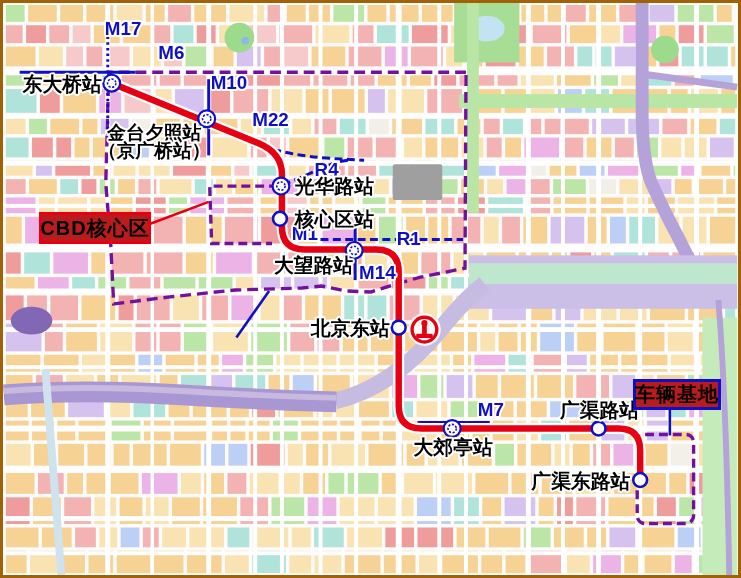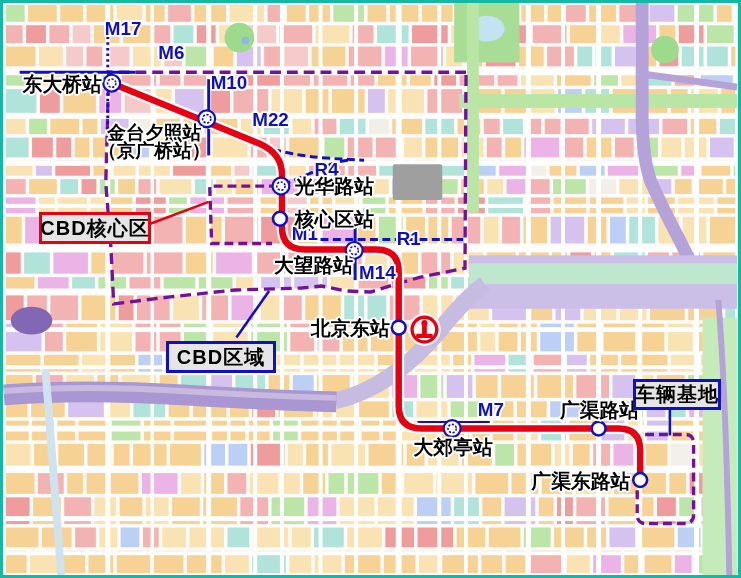--- a/index.html
+++ b/index.html
@@ -1,23 +1,23 @@
 <!DOCTYPE html>
 <html><head>
 <meta charset="utf-8">
 <style>
   html,body{margin:0;padding:0;background:#dddddd;}
   #frame{
     position:relative;width:741px;height:578px;box-sizing:border-box;
-    border:3px solid #14b8a6;background:#fdfcfa;overflow:hidden;
+    border:3px solid #a16207;background:#fdfcfa;overflow:hidden;
     font-family:"Liberation Sans", sans-serif;
   }
   #map-svg{position:absolute;left:0;top:0;width:100%;height:100%;}
   .anno{
-    position:absolute;box-sizing:border-box;background:#e5e5e5;
+    position:absolute;box-sizing:border-box;background:#b91c1c;
     border:3px solid #000;display:flex;align-items:center;justify-content:center;
     font-weight:bold;font-size:20px;color:#000;letter-spacing:1px;white-space:nowrap;
     z-index:5;
   }
 </style>
 </head>
 <body>
 
 <div id="frame">
   <svg id="map-svg" viewBox="0 0 741 578">
@@ -791,19 +791,16 @@
         <text x="390" y="336" text-anchor="end" fill="#000000" font-size="20" font-weight="bold" style="paint-order:stroke;stroke:#ffffff;stroke-width:4px;stroke-linejoin:round;font-family:'Liberation Sans',sans-serif;">北京东站</text>
         <text x="454" y="456" text-anchor="middle" fill="#000000" font-size="20" font-weight="bold" style="paint-order:stroke;stroke:#ffffff;stroke-width:4px;stroke-linejoin:round;font-family:'Liberation Sans',sans-serif;">大郊亭站</text>
         <text x="562" y="418" text-anchor="start" fill="#000000" font-size="20" font-weight="bold" style="paint-order:stroke;stroke:#ffffff;stroke-width:4px;stroke-linejoin:round;font-family:'Liberation Sans',sans-serif;">广渠路站</text>
         <text x="633" y="490" text-anchor="end" fill="#000000" font-size="20" font-weight="bold" style="paint-order:stroke;stroke:#ffffff;stroke-width:4px;stroke-linejoin:round;font-family:'Liberation Sans',sans-serif;">广渠东路站</text>
       </g>
   </svg>
 
   <div class="anno" id="anno-0" style="left: 36px; top: 209px; width: 112px; height: 32px; border-color: rgb(230, 0, 18);">
     <span>CBD核心区</span>
   </div>
-  <div class="anno" id="anno-1" style="left: 163px; top: 338px; width: 110px; height: 32px; border-color: rgb(15, 15, 200);">
-    <span>CBD区域</span>
-  </div>
   <div class="anno" id="anno-2" style="left: 630px; top: 376px; width: 88px; height: 31px; border-color: rgb(15, 15, 200);">
     <span>车辆基地</span>
   </div>
 </div>
 
 </body></html>

